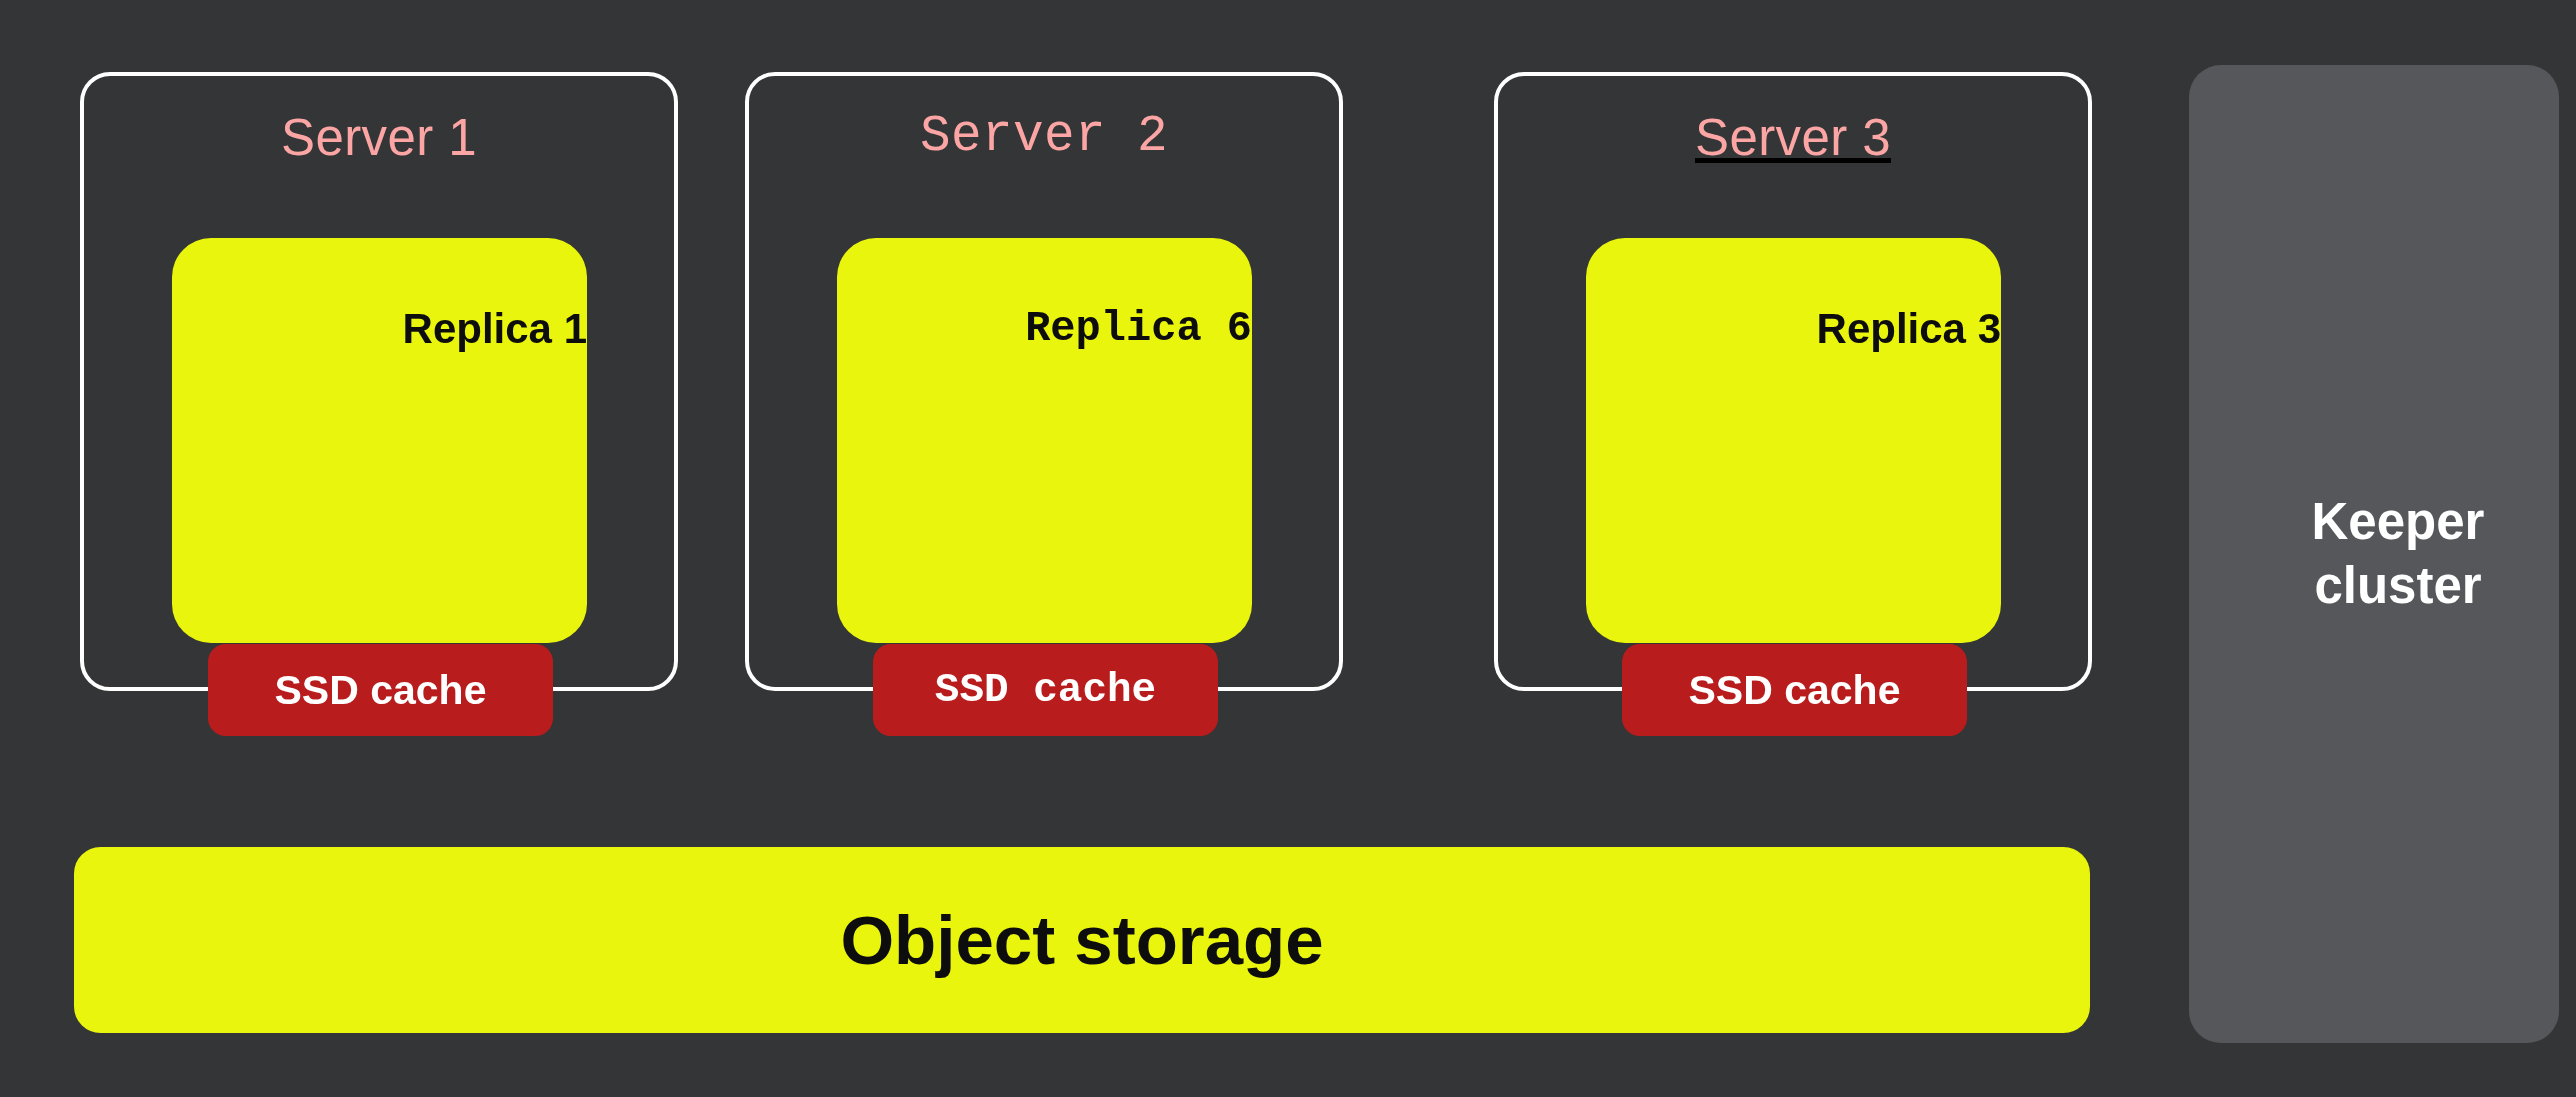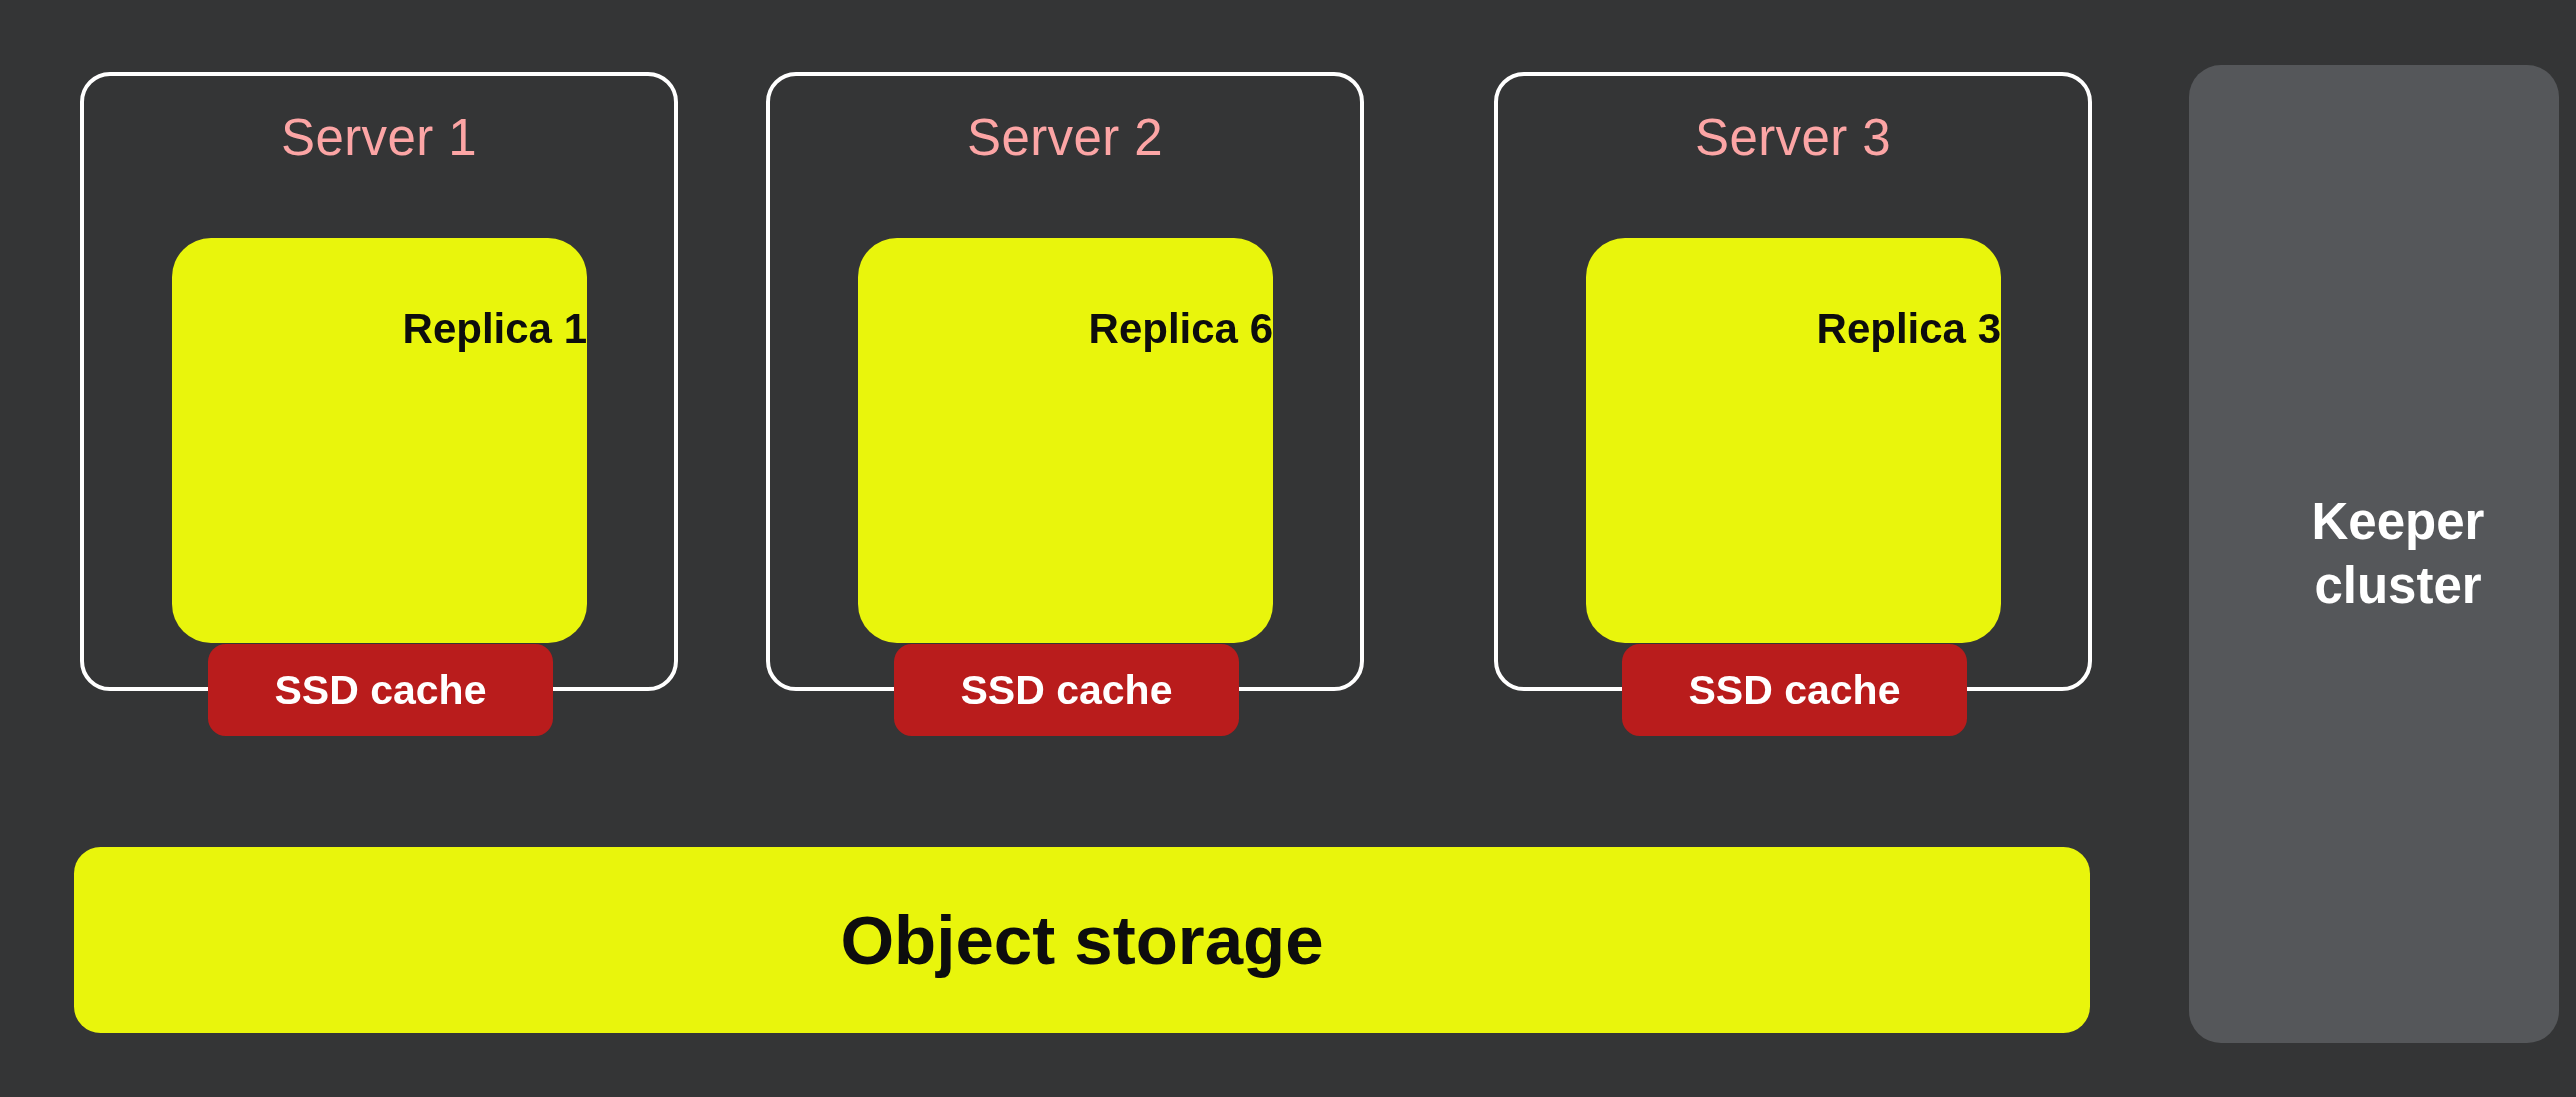--- a/index.html
+++ b/index.html
@@ -19,22 +19,22 @@
     position: absolute;
     top: 72px;
     width: 598px;
     height: 619px;
     border: 4.4px solid #ffffff;
     border-radius: 30px;
     box-sizing: border-box;
     background: transparent;
   }
   .server-box.s1 { left: 80px; }
-  .server-box.s2 { left: 766px; }
-  .server-box.s3 { left: 1494px; }
+  .server-box.s2 { left: 745px; font-family: Liberation Mono, monospace; }
+  .server-box.s3 { left: 1494px; text-decoration: underline; }
   .server-title {
     margin-top: 32px;
     text-align: center;
     color: #fca5a5;
     font-size: 51px;
     font-weight: 500;
     letter-spacing: 0.4px;
   }
   .replica-box {
     position: absolute;

